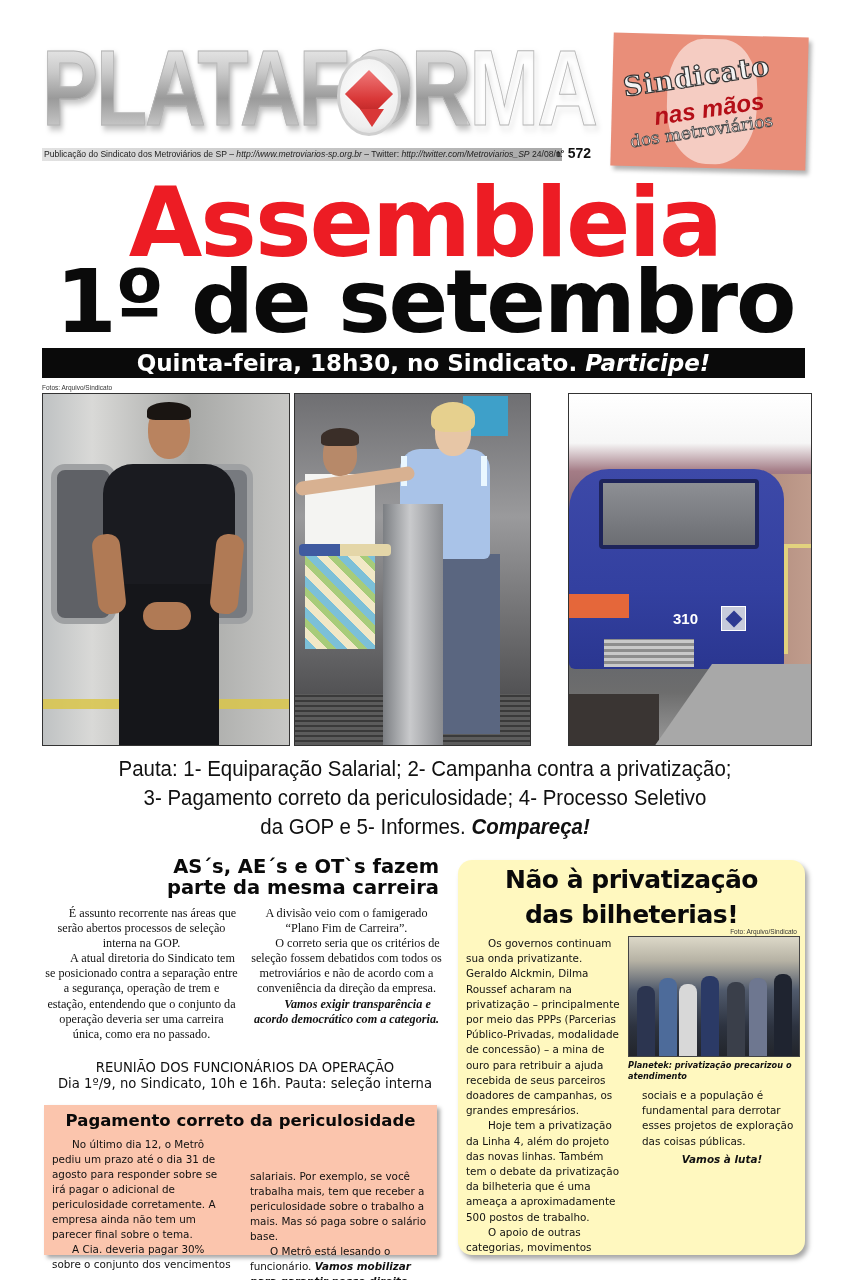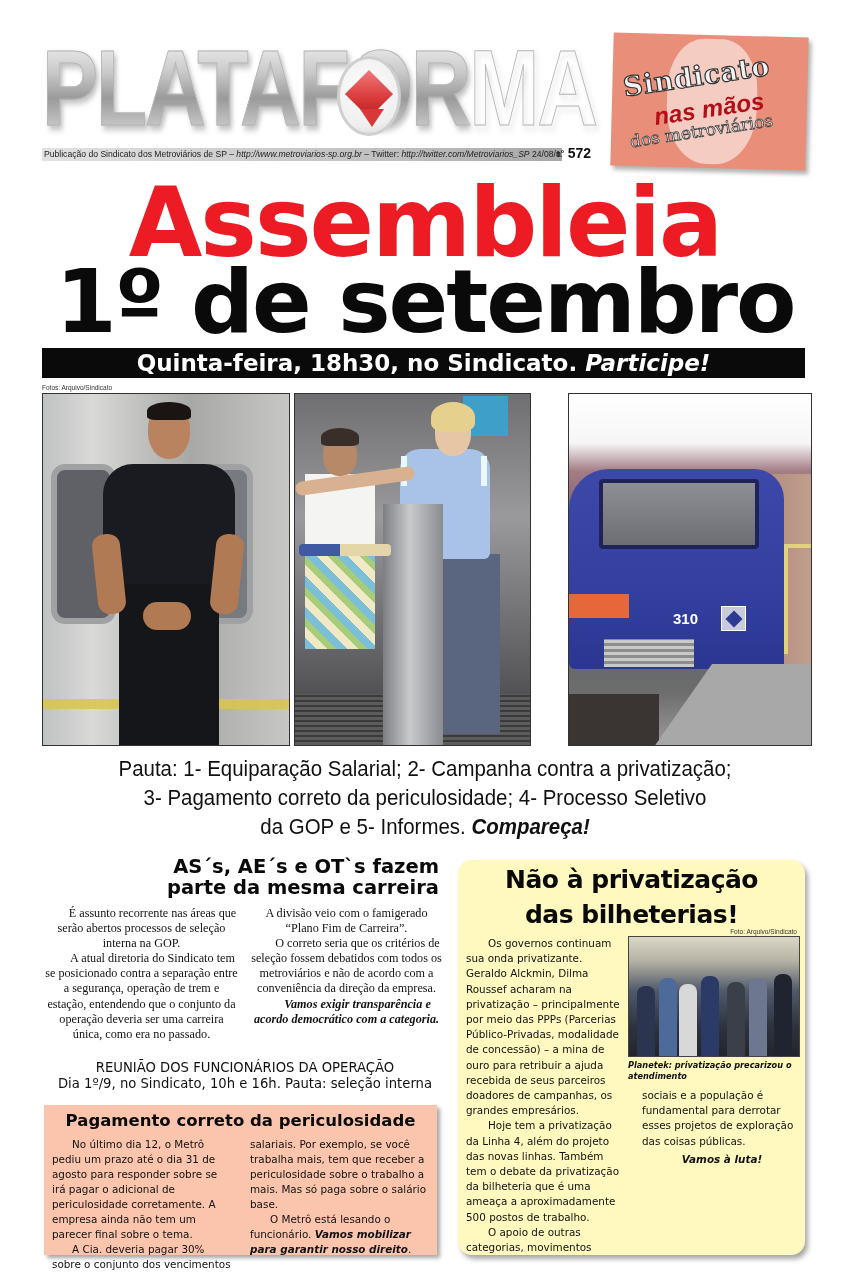--- a/index.html
+++ b/index.html
@@ -176,21 +176,21 @@
     position: absolute; left: 44px; top: 1105px; width: 393px; height: 150px;
     background: #fbc5ad; box-shadow: 3px 3px 4px rgba(0,0,0,0.35);
   }
   .box-pink .title {
     position: absolute; left: 0; top: 6px; width: 393px; text-align: center;
     font-family: "DejaVu Sans", sans-serif; font-weight: 700; font-size: 16.5px; color: #0a0a0a;
   }
   .box-pink .cols { position: absolute; left: 8px; top: 32px; width: 380px; display: flex; gap: 16px; }
   .box-pink .col { width: 182px; font-family: "DejaVu Sans", sans-serif; font-size: 10.4px; line-height: 15px; color: #111; }
   .box-pink .col p { text-indent: 20px; }
-  .box-pink .col p.noindent { text-indent: 0; }
+  .box-pink .col p.noindent { text-indent: 0; margin-top: 32px; }
   .box-pink em { font-weight: 700; font-style: italic; }
 
   
   .box-yellow {
     position: absolute; left: 458px; top: 860px; width: 347px; height: 395px;
     background: #fff8bf; border-radius: 14px; box-shadow: 3px 4px 5px rgba(0,0,0,0.35);
   }
   .box-yellow .title {
     position: absolute; left: 0; top: 2px; width: 347px; text-align: center;
     font-family: "DejaVu Sans", sans-serif; font-weight: 700; font-size: 25px; line-height: 35px; color: #0a0a0a;

